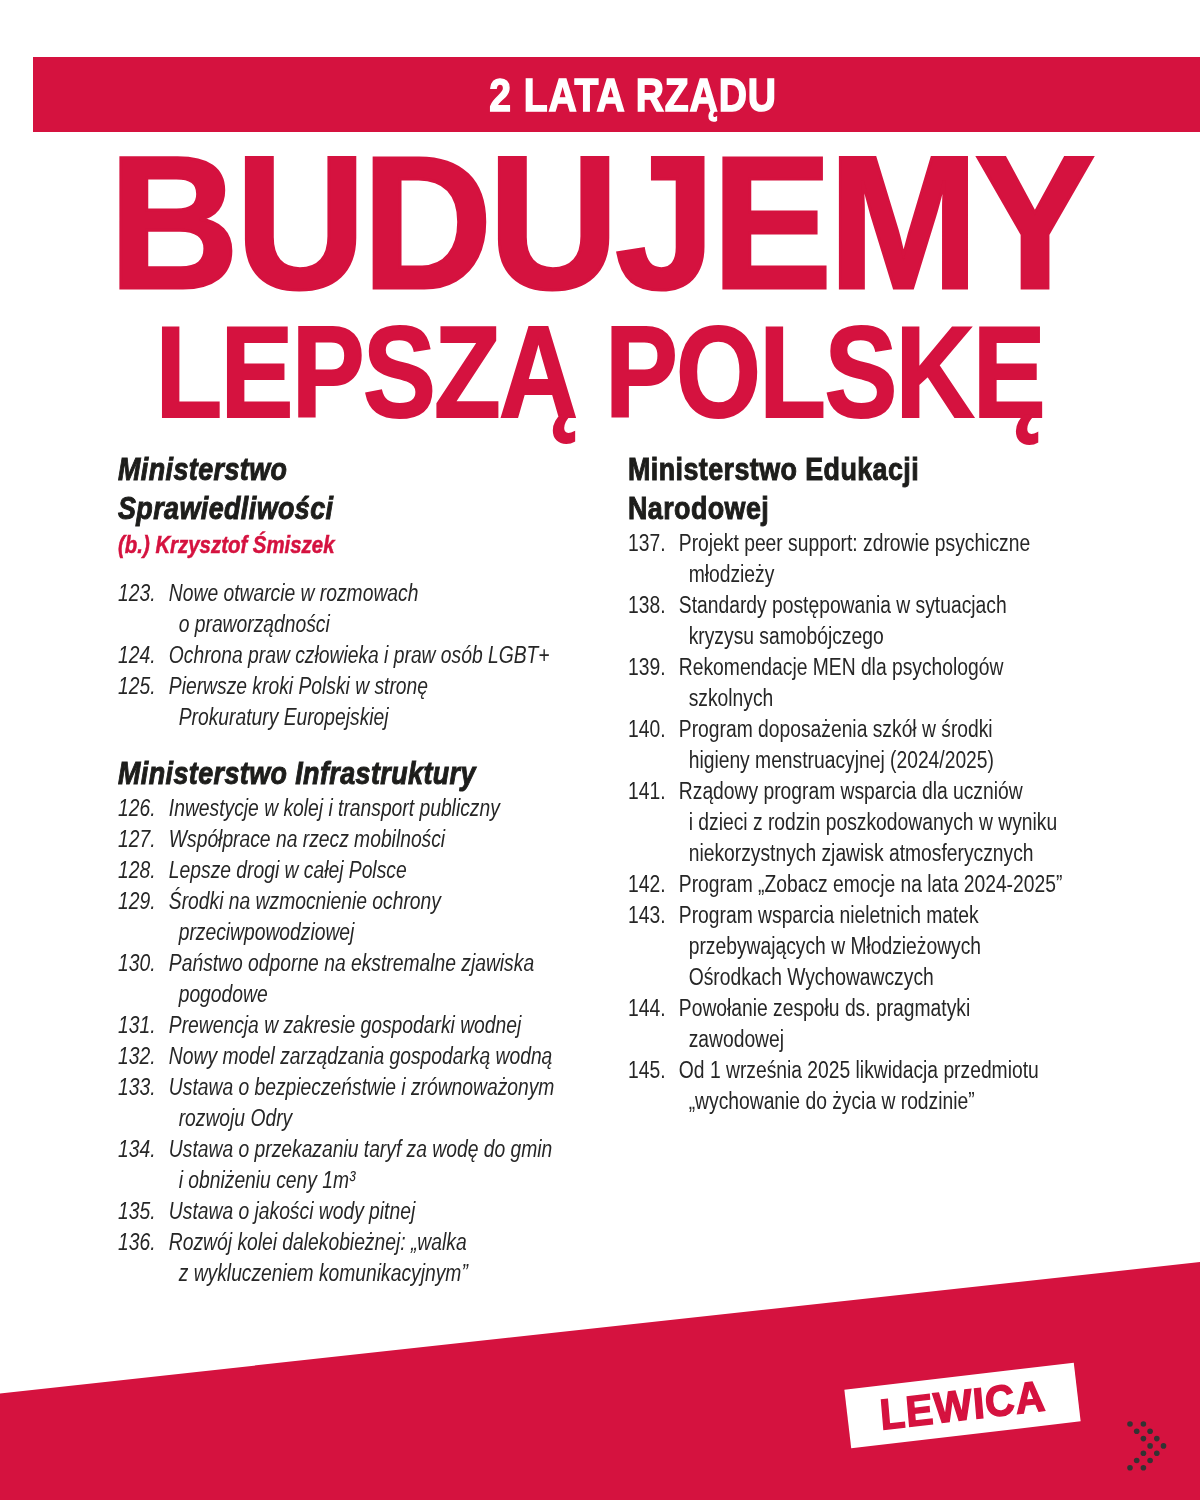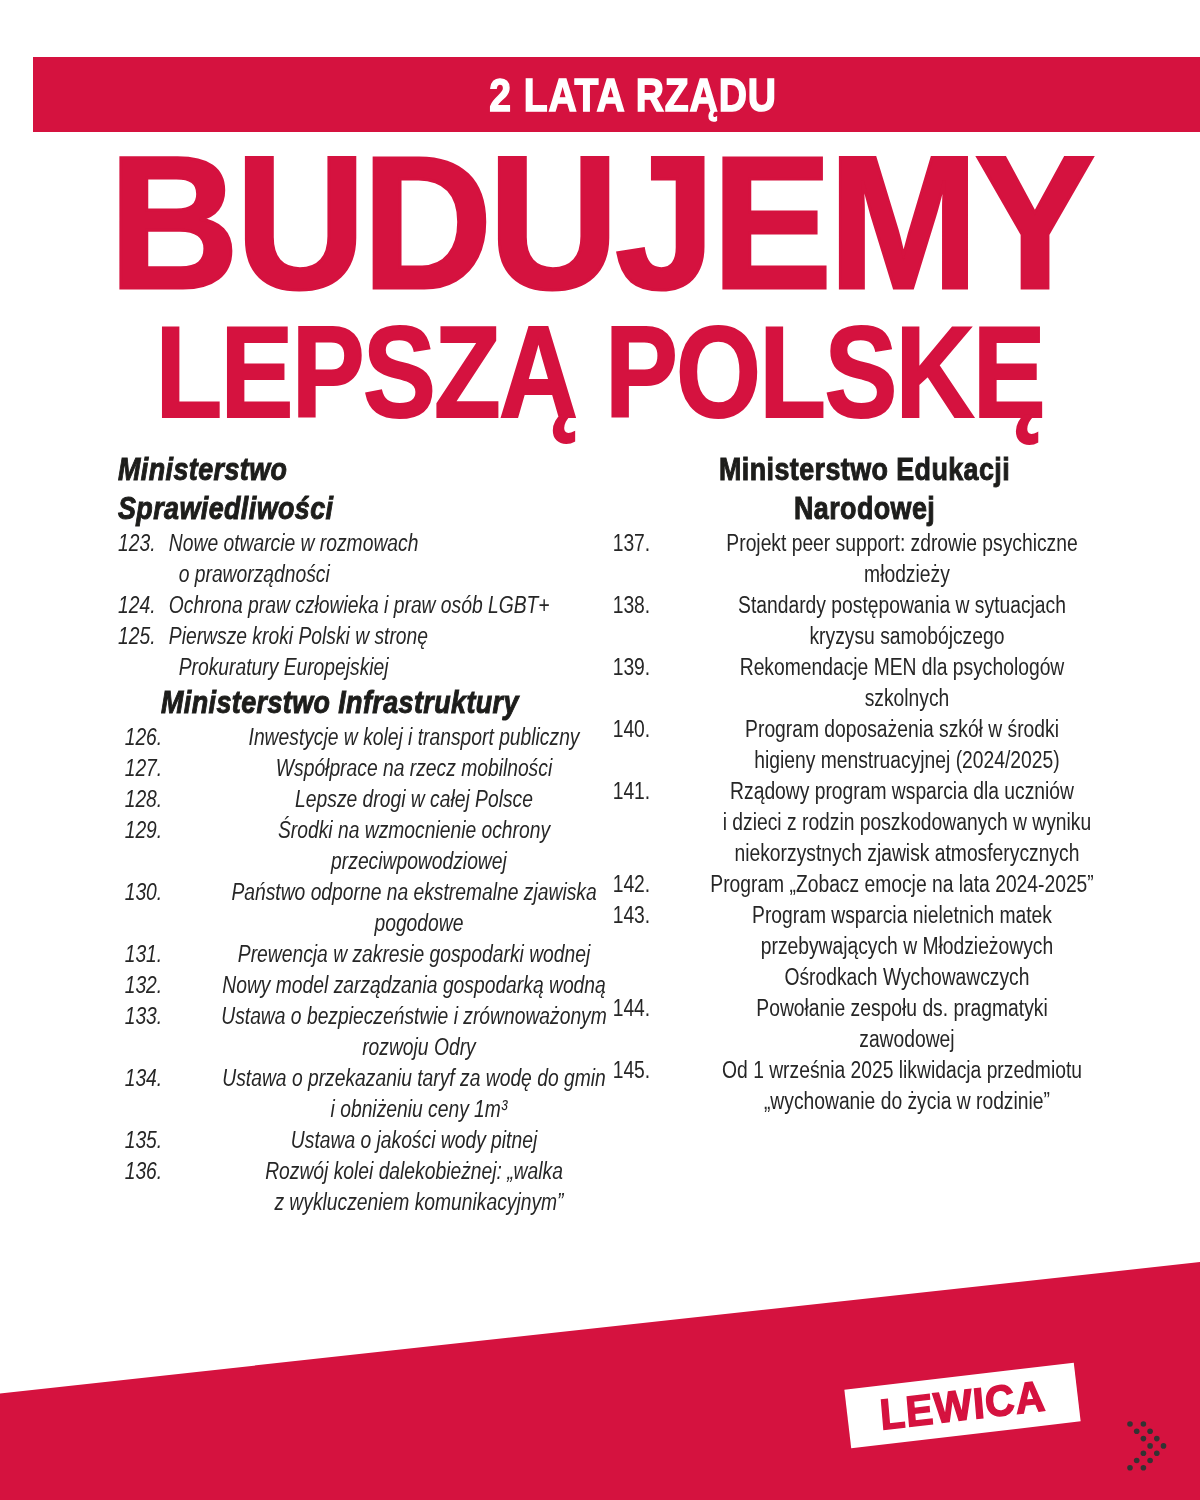--- a/index.html
+++ b/index.html
@@ -24,22 +24,22 @@
   
   .title-line{position:absolute;left:0;width:1200px;display:flex;justify-content:center;color:var(--red);}
   .title-line span{font-weight:900;white-space:nowrap;color:var(--red);}
   .title-l1{top:150px;}
   .title-l1 span{font-size:190px;line-height:145px;letter-spacing:-4px;transform:scaleX(.95);-webkit-text-stroke:3px var(--red);}
   .title-l2{top:322px;}
   .title-l2 span{font-size:130px;line-height:100px;letter-spacing:-2px;transform:scaleX(.84);-webkit-text-stroke:2px var(--red);}
   
   .column{position:absolute;top:450px;}
   .column-left{left:118px;width:512px;font-style:italic;}
-  .column-right{left:606px;width:572px;text-align:center;}
-  .section + .section{text-align:center;}
+  .column-right{left:628px;width:572px;}
+  .section + .section{margin-top:21px;}
   .ministry{margin:0;}
   .ministry-inner{display:inline-block;transform:scaleX(.84);transform-origin:0 0;}
   .h-line{font-size:32px;line-height:39px;font-weight:800;color:var(--dark);white-space:nowrap;-webkit-text-stroke:1px var(--dark);letter-spacing:.5px;}
   .minister{margin:4px 0 17px 0;line-height:26px;}
   .minister-inner{display:inline-block;transform:scaleX(.85);transform-origin:0 0;font-size:24px;font-weight:700;color:var(--red);white-space:nowrap;-webkit-text-stroke:.5px var(--red);}
   .list-inner{transform:scaleX(.82);transform-origin:0 0;width:660px;}
   .item{display:flex;}
   .num{flex:0 0 62px;font-size:23.5px;line-height:31px;color:var(--body);}
   .text{flex:1;}
   .t-line{font-size:23.5px;line-height:31px;color:var(--body);white-space:nowrap;}
@@ -72,20 +72,21 @@
   <div class="title-line title-l2">
     <span>LEPSZĄ POLSKĘ</span>
   </div>
   <div class="title-line title-l1">
     <span>BUDUJEMY</span>
   </div>
 
   <div class="column column-left">
       <div class="section">
         <div class="ministry"><div class="ministry-inner"><div class="h-line">Ministerstwo</div><div class="h-line">Sprawiedliwości</div></div></div>
+        <div class="minister"><span class="minister-inner">(b.) Krzysztof Śmiszek</span></div>
         <div class="list">
           <div class="list-inner">
             <div class="item">
               <span class="num">123.</span>
               <div class="text">
                 <div class="t-line">Nowe otwarcie w rozmowach</div>
                 <div class="t-line cont">o praworządności</div>
               </div>
             </div>
             <div class="item">

